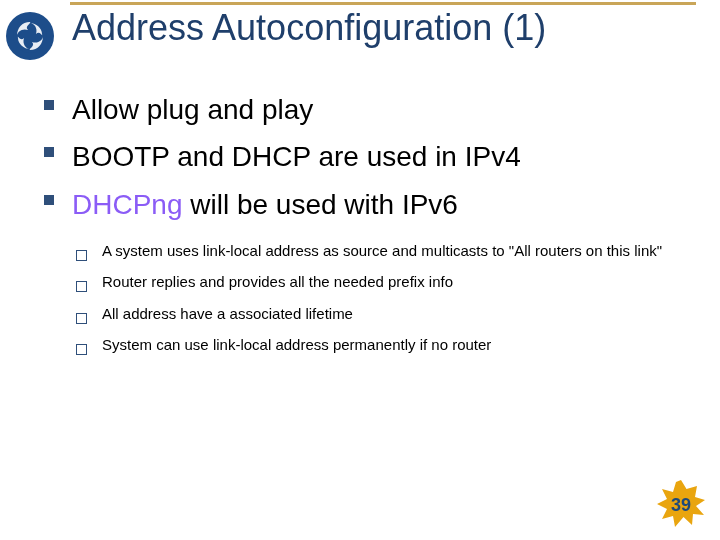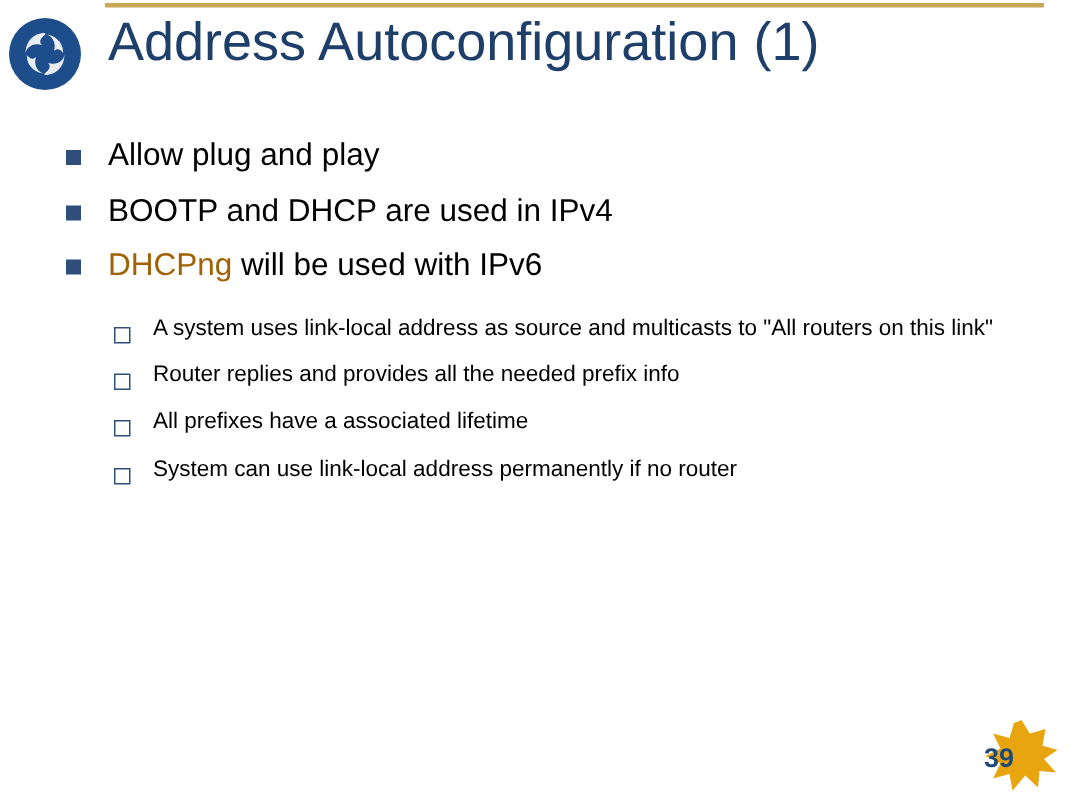--- a/index.html
+++ b/index.html
@@ -52,21 +52,21 @@
   }
   .body {
     padding: 28px 40px 0 40px;
   }
   ul.main {
     list-style: none;
   }
   ul.main > li {
     position: relative;
     padding-left: 32px;
-    font-size: 21px;
+    font-size: 28px;
     line-height: 1.55;
     margin-bottom: 4px;
   }
   ul.main > li::before {
     content: "";
     position: absolute;
     left: 4px;
     top: 12px;
     width: 10px; height: 10px;
     background: #2f4f7a;
@@ -84,27 +84,27 @@
   }
   ul.sub > li::before {
     content: "";
     position: absolute;
     left: 36px;
     top: 10px;
     width: 9px; height: 9px;
     border: 1.5px solid #2f4f7a;
     background: transparent;
   }
-  .em { color: #a16207; }
+  .em { color: #8b5cf6; }
   .badge {
     position: absolute;
     right: 10px;
     bottom: 10px;
     width: 50px; height: 50px;
-    display: flex; align-items: center; 
+    display: flex; align-items: center; justify-content: center;
   }
   .badge .star {
     position: absolute;
     inset: 0;
     background: #e9a50f;
     clip-path: polygon(
       50% 0%, 61% 18%, 82% 12%, 78% 34%, 98% 40%, 80% 52%,
       96% 70%, 74% 68%, 72% 90%, 55% 74%, 38% 94%, 34% 72%,
       12% 78%, 22% 58%, 2% 48%, 22% 38%, 12% 18%, 34% 24%, 40% 4%
     );
@@ -139,21 +139,21 @@
 
   <div class="body">
     <ul class="main">
       <li><span>Allow plug and play</span></li>
       <li><span>BOOTP and DHCP are used in IPv4</span></li>
       <li><span></span><span class="em">DHCPng</span><span> will be used with IPv6</span></li>
     </ul>
     <ul class="sub">
       <li><span>A system uses link-local address as source and multicasts to "All routers on this link"</span></li>
       <li><span>Router replies and provides all the needed prefix info</span></li>
-      <li><span>All prefixes have a associated lifetime</span></li>
+      <li><span>All address have a associated lifetime</span></li>
       <li><span>System can use link-local address permanently if no router</span></li>
     </ul>
   </div>
 
   <div class="badge">
     <div class="star"></div>
     <div class="num">39</div>
   </div>
 </div>
 

